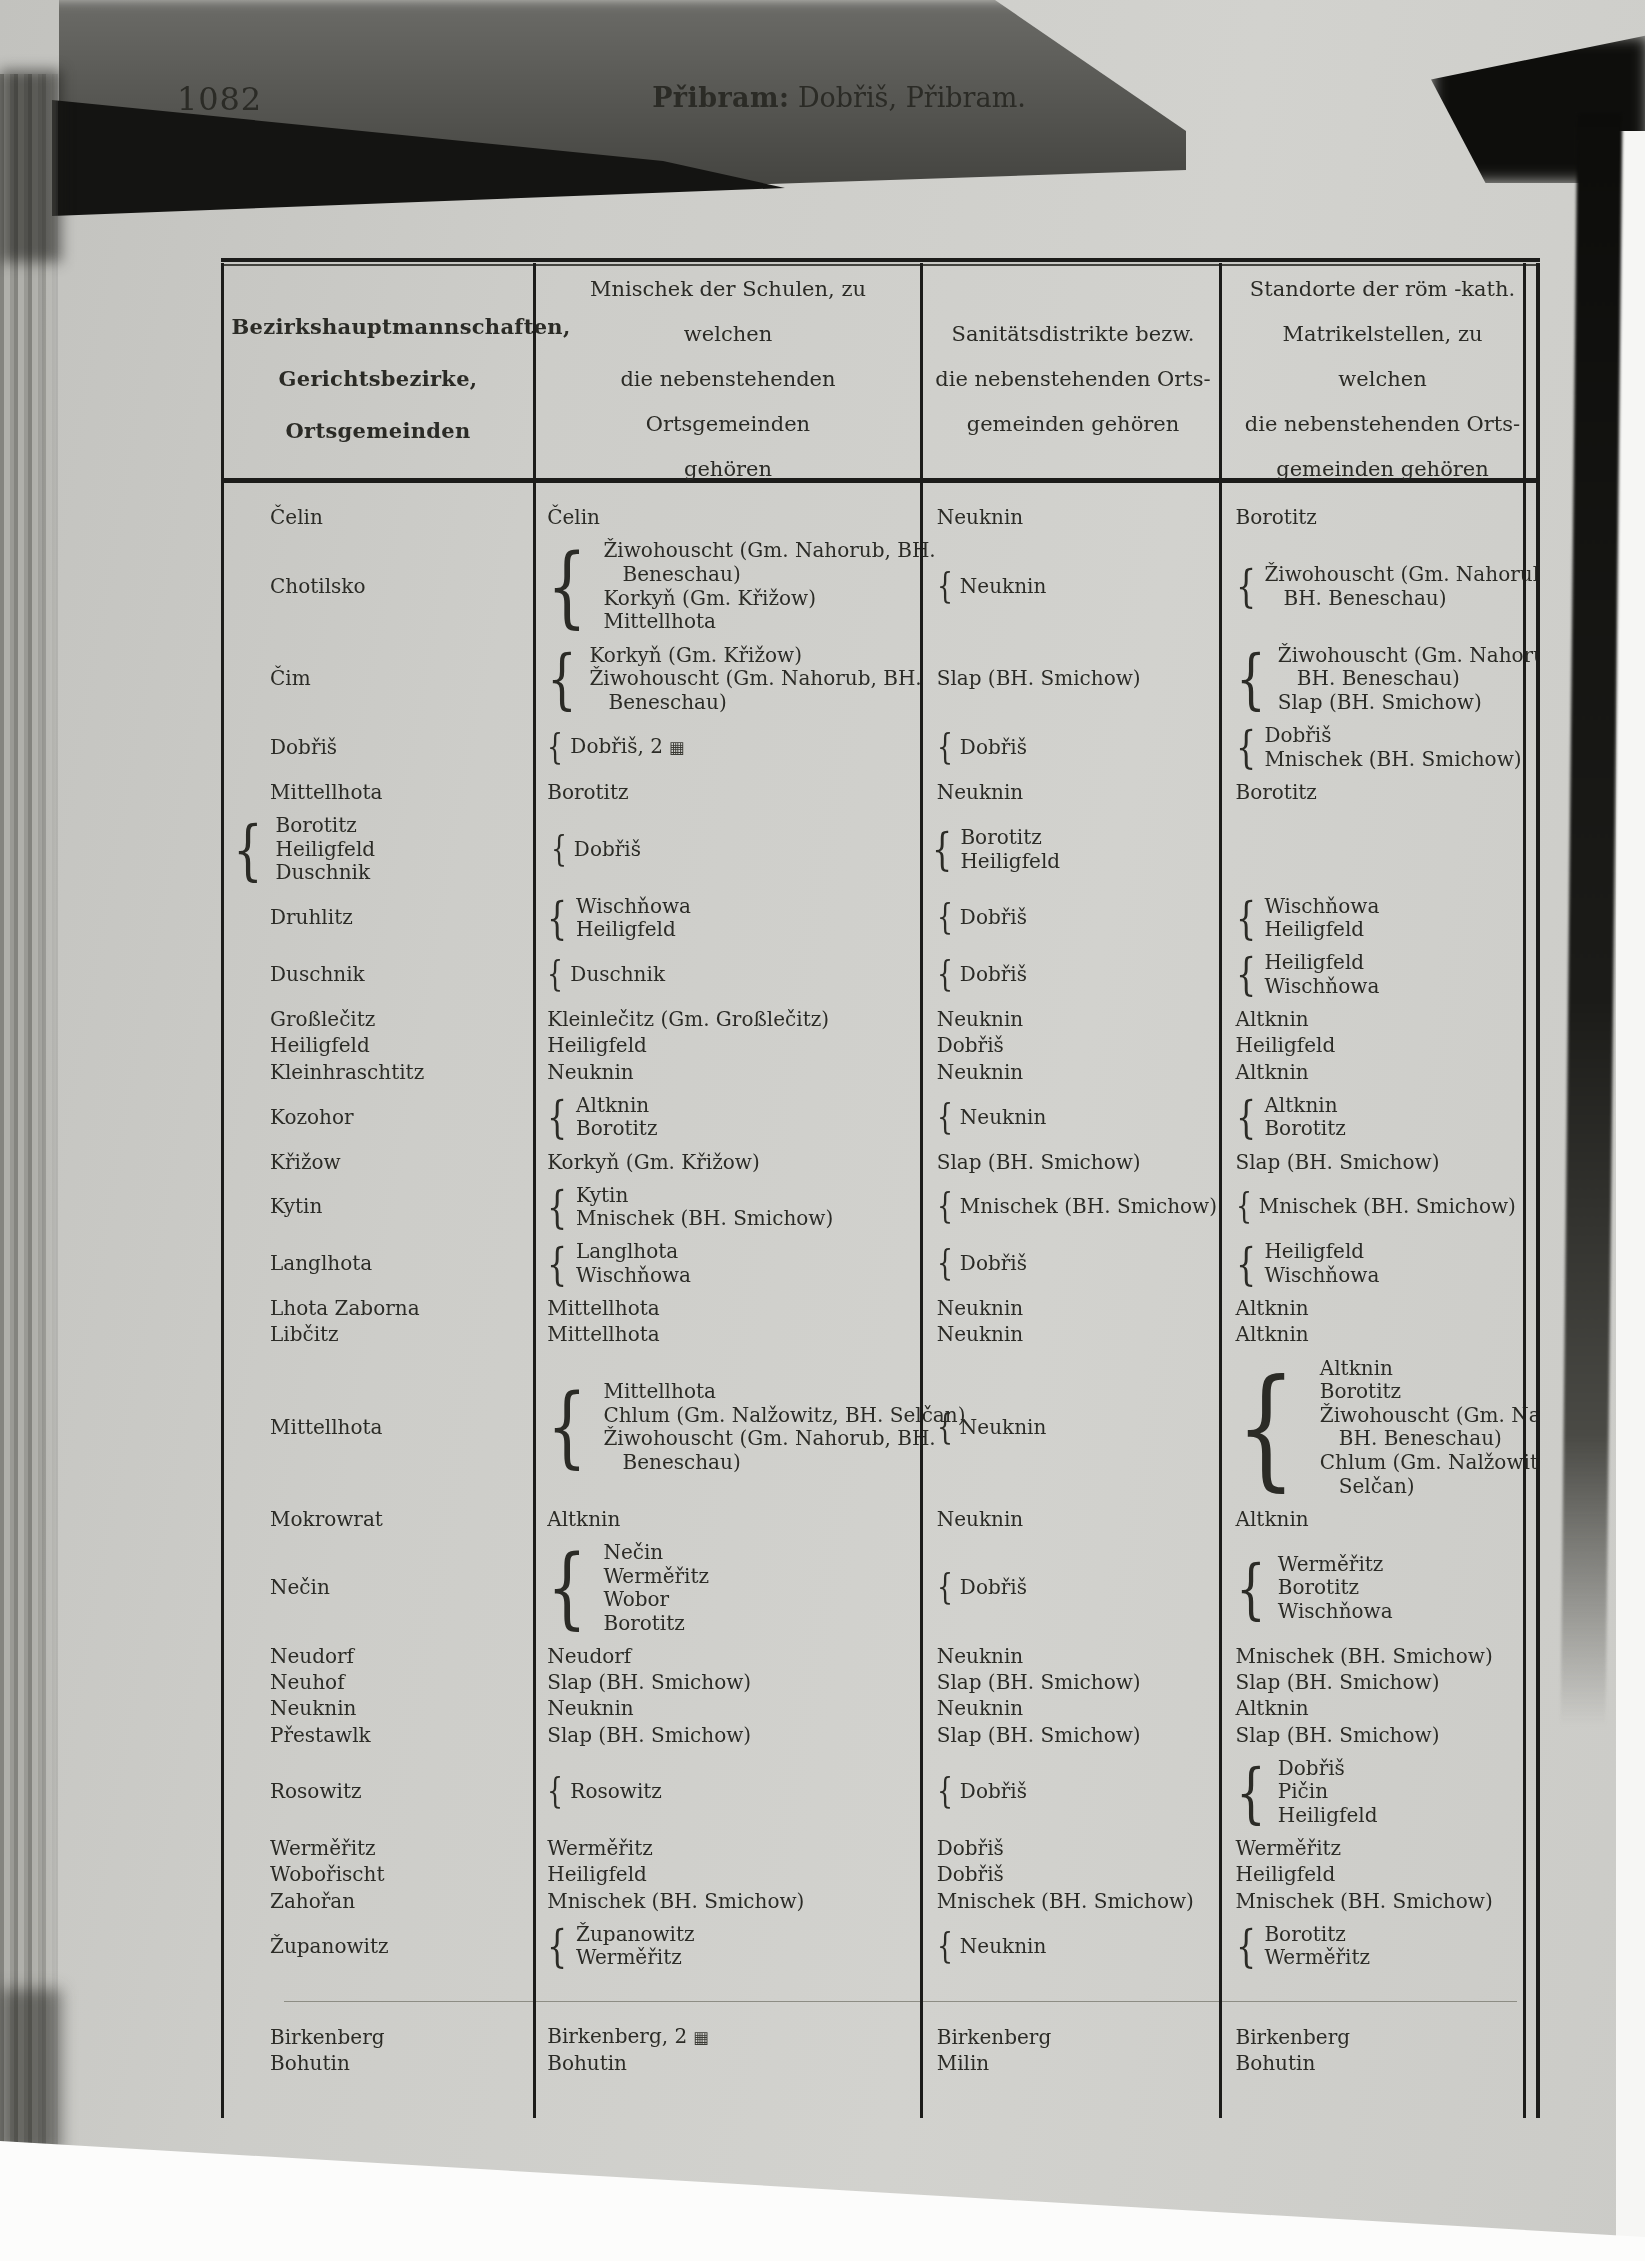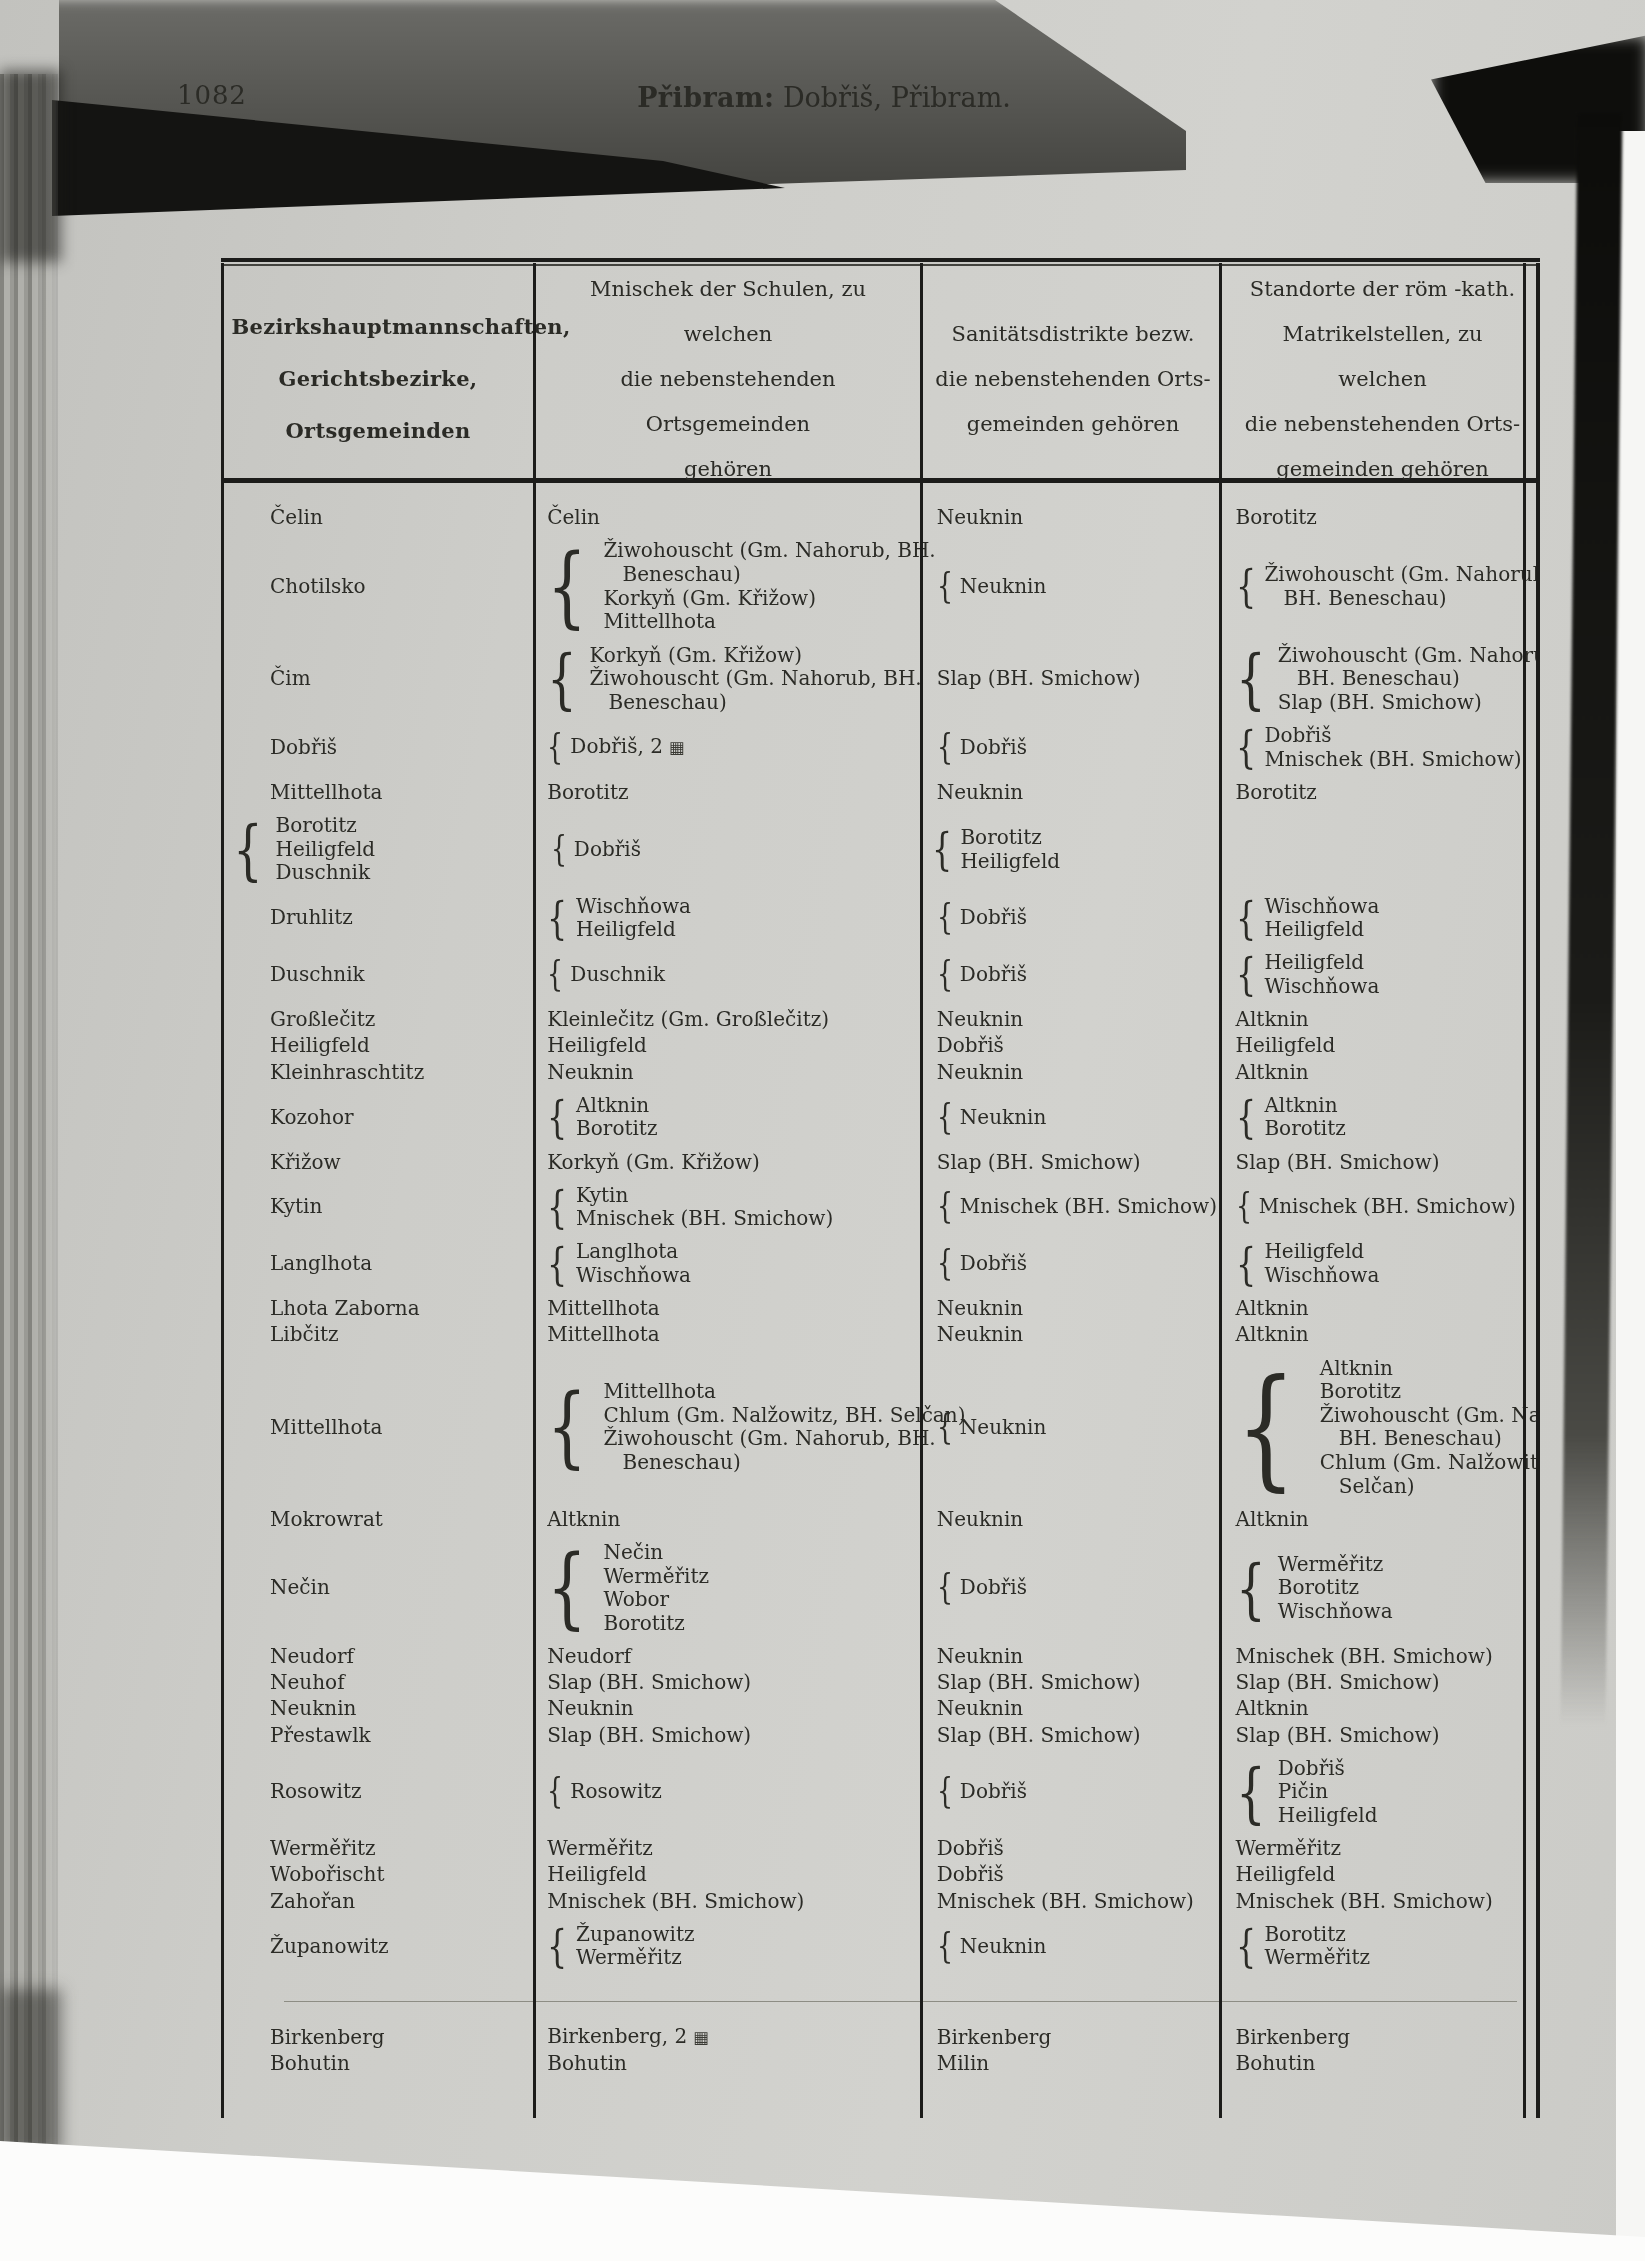--- a/index.html
+++ b/index.html
@@ -24,22 +24,22 @@
   .art-right-white{left:1616px;top:131px;width:30px;height:2130px;background:#f6f6f4;}
   .art-left-stripes{left:0;top:74px;width:58px;height:2072px;
     background:repeating-linear-gradient(90deg,#84847f 0 4.4px,#b0b0ab 4.4px 9.6px,#9a9a95 9.6px 14px);
     -webkit-mask-image:linear-gradient(to right,#000 60%,rgba(0,0,0,.25));
     mask-image:linear-gradient(to right,#000 60%,rgba(0,0,0,.25));}
   .art-left-darktop{left:0;top:70px;width:61px;height:192px;background:#18181590;filter:blur(7px);}
   .art-left-darkbot{left:0;top:1989px;width:61px;height:166px;background:#1f1f1b80;filter:blur(7.9px);}
   .art-bottom-white{left:0;top:2076px;width:1645px;height:185px;background:#fcfcfb;
     clip-path:polygon(0px 65px,1645px 161px,1645px 185px,0px 185px);}
   
-  .page-number{position:absolute;left:177px;top:80px;font-size:26px;letter-spacing:0.9px;}
-  .page-title{position:absolute;left:222px;top:82px;width:1204px;text-align:center;font-size:27px;}
+  .page-number{position:absolute;left:177px;top:80px;font-size:32px;letter-spacing:0.9px;}
+  .page-title{position:absolute;left:237px;top:82px;width:1204px;text-align:center;font-size:27px;}
   .page-title b{letter-spacing:0.4px;}
   
   .table-frame{position:absolute;left:221px;top:258px;width:1319px;height:1860px;overflow:hidden;}
   .frame-top{position:absolute;left:0;top:0;width:100%;height:8.7px;
     background:linear-gradient(to bottom,#1c1c1a 0,#1c1c1a 4.4px,#c9c9c5 4.4px,#c9c9c5 6.1px,#44443f 6.1px,#44443f 7.9px,rgba(0,0,0,0) 7.9px);}
   .vline{position:absolute;top:5.2px;bottom:0;width:2.6px;background:#1c1c1a;}
   .vl-0{left:0;}.vl-1{left:312px;}.vl-2{left:699px;}.vl-3{left:998px;}
   .vl-4{left:1302px;}.vl-5{left:1315px;width:3.5px;}
   .thead{position:relative;margin-top:8.7px;height:211px;border-bottom:5.2px solid #1c1c1a;
     display:grid;grid-template-columns:314px 386px 304px 315px;}

